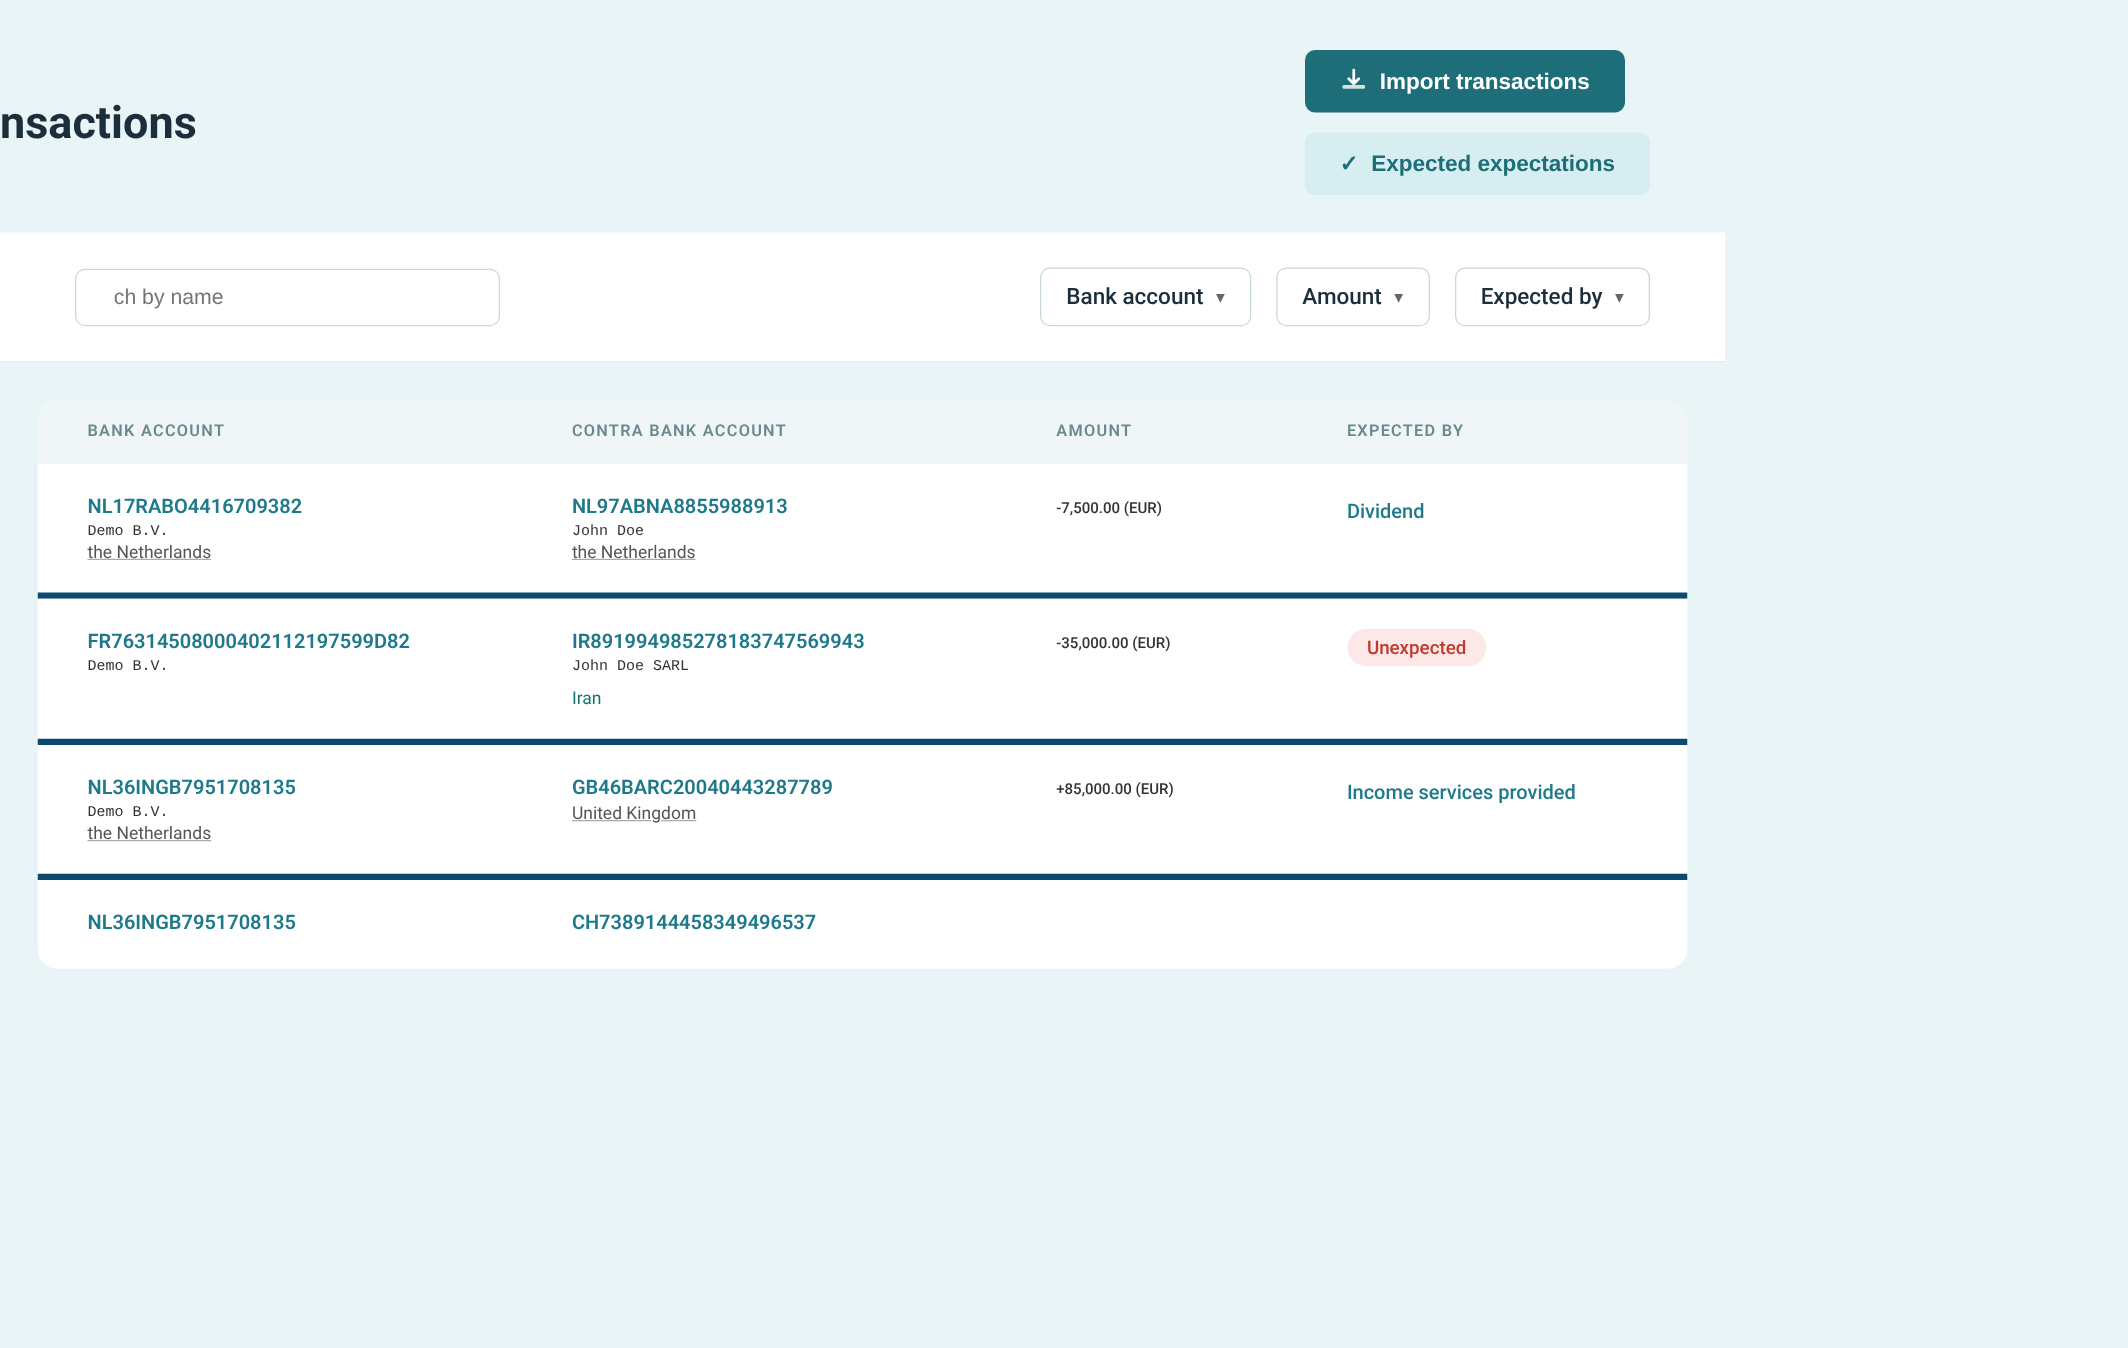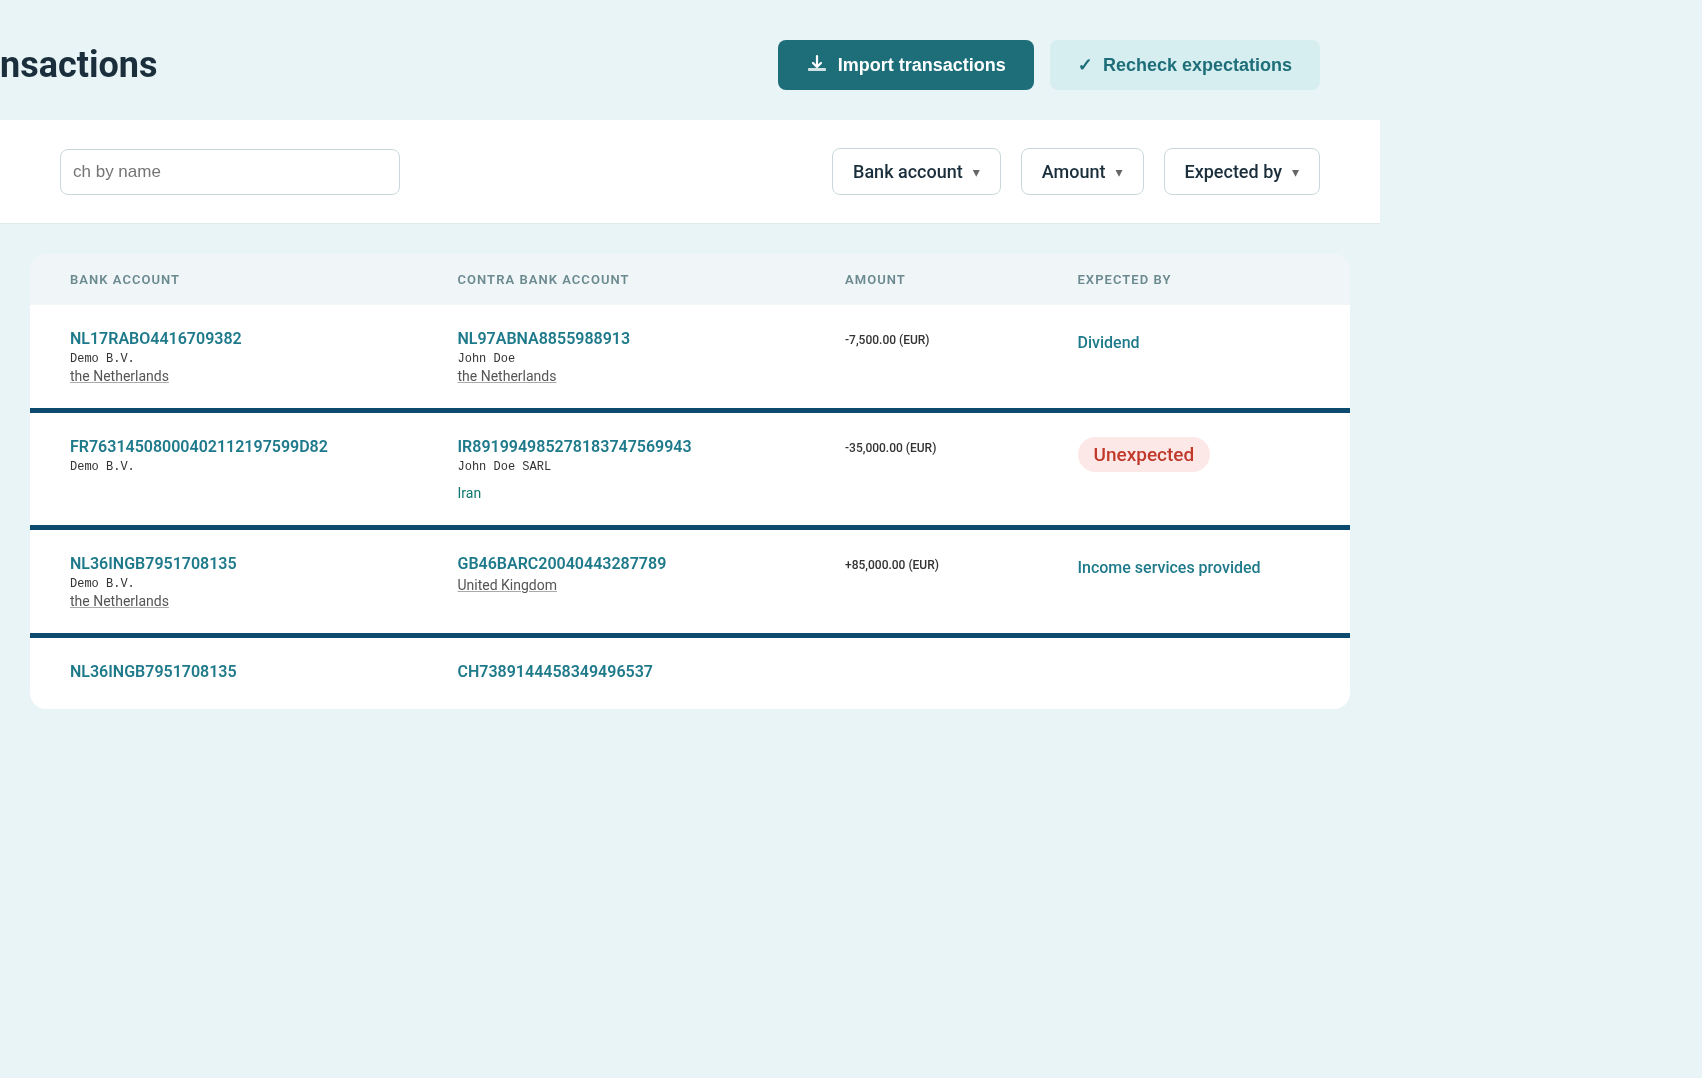--- a/index.html
+++ b/index.html
@@ -30,20 +30,21 @@
       font-size: 36px;
       font-weight: 700;
       color: #1a2e3b;
       padding-left: 0;
     }
 
     .header-actions {
       display: flex;
       gap: 16px;
       align-items: flex-start;
+      flex-direction: column;
     }
 
     .btn-import {
       background: #1e6e7a;
       color: #fff;
       border: none;
       border-radius: 8px;
       padding: 14px 28px;
       font-size: 18px;
       font-weight: 600;
@@ -73,21 +74,21 @@
       padding: 28px 60px;
       display: flex;
       align-items: center;
       gap: 20px;
       border-bottom: 1px solid #e0e8ea;
     }
 
     .search-input {
       border: 1.5px solid #c8d8da;
       border-radius: 8px;
-      padding: 12px 12px;
+      padding: 12px 30px;
       font-size: 17px;
       color: #888;
       outline: none;
       width: 340px;
     }
 
     .filter-dropdown {
       border: 1.5px solid #c8d8da;
       border-radius: 8px;
       padding: 12px 20px;
@@ -190,21 +191,21 @@
       font-weight: 500;
       padding-top: 4px;
     }
 
     .badge-unexpected {
       display: inline-block;
       background: #fde8e8;
       color: #c0392b;
       border-radius: 20px;
       padding: 6px 16px;
-      font-size: 19px;
+      font-size: 15px;
       font-weight: 500;
     }
 
     .icon-import {
       display: inline-block;
       width: 22px;
       height: 22px;
     }
 
     .icon-check {
@@ -223,21 +224,21 @@
         <span class="icon-import">
           <svg viewBox="0 0 22 22" fill="none" xmlns="http://www.w3.org/2000/svg">
             <rect x="2" y="14" width="18" height="3" rx="1" fill="white" opacity="0.8"></rect>
             <path d="M11 2 L11 13 M7 9 L11 13 L15 9" stroke="white" stroke-width="2.2" stroke-linecap="round" stroke-linejoin="round"></path>
           </svg>
         </span>
         <span>Import transactions</span>
       </button>
       <button class="btn-recheck">
         <span class="icon-check">✓</span>
-        <span>Recheck expectations</span>
+        <span>Expected expectations</span>
       </button>
     </div>
   </div>
 
   <div class="filter-section">
     <input class="search-input" type="text" placeholder="ch by name" style="">
     <div class="filter-dropdown">
       <span>Bank account</span>
       <span class="chevron">▾</span>
     </div>

